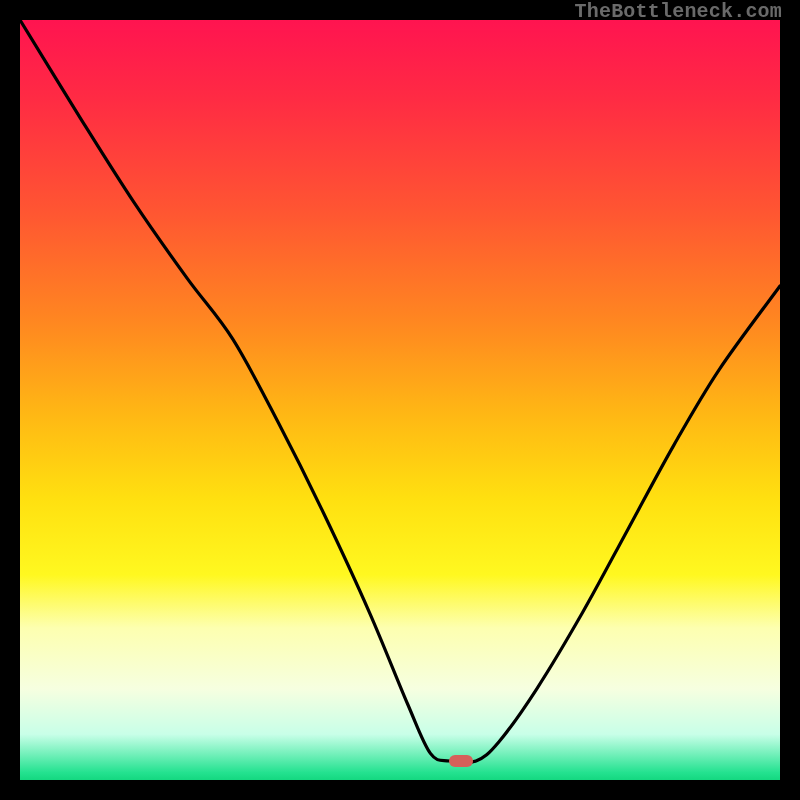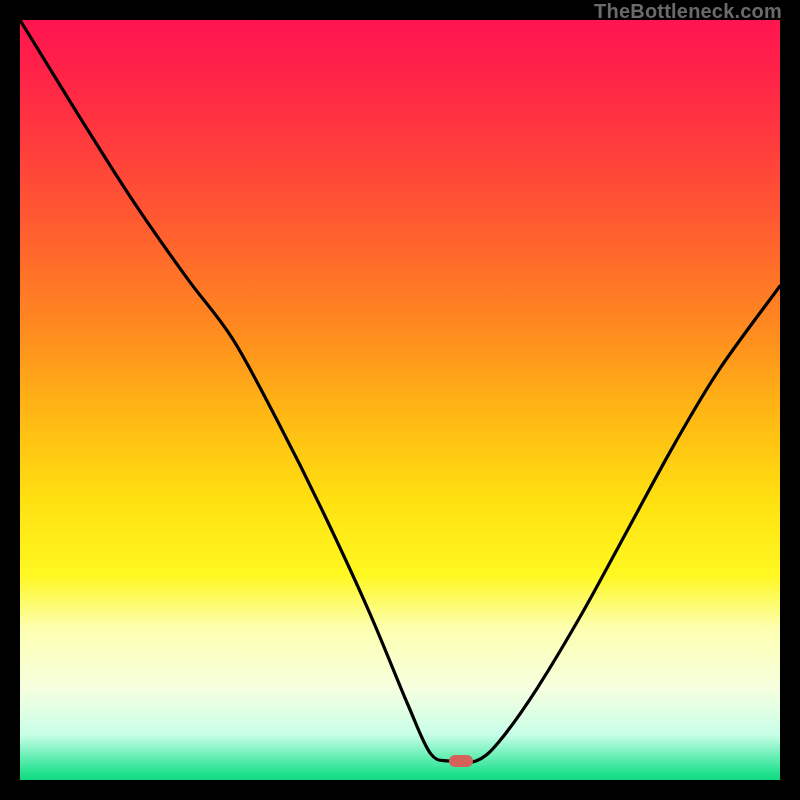--- a/index.html
+++ b/index.html
@@ -33,21 +33,21 @@
       #f6ffe0 88%,
       #c8ffe8 94%,
       #24e290 99%,
       #14d880 100%
     );
   }
   .watermark {
     position: absolute;
     top: 0px;
     right: 18px;
-    font-family: Liberation Sans, sans-serif;
+    font-family: Liberation Mono, monospace;
     font-size: 20px;
     font-weight: 600;
     color: #6a6a6a;
     letter-spacing: 0.2px;
   }
   svg.curve {
     position: absolute;
     left: 0;
     top: 0;
     width: 760px;

